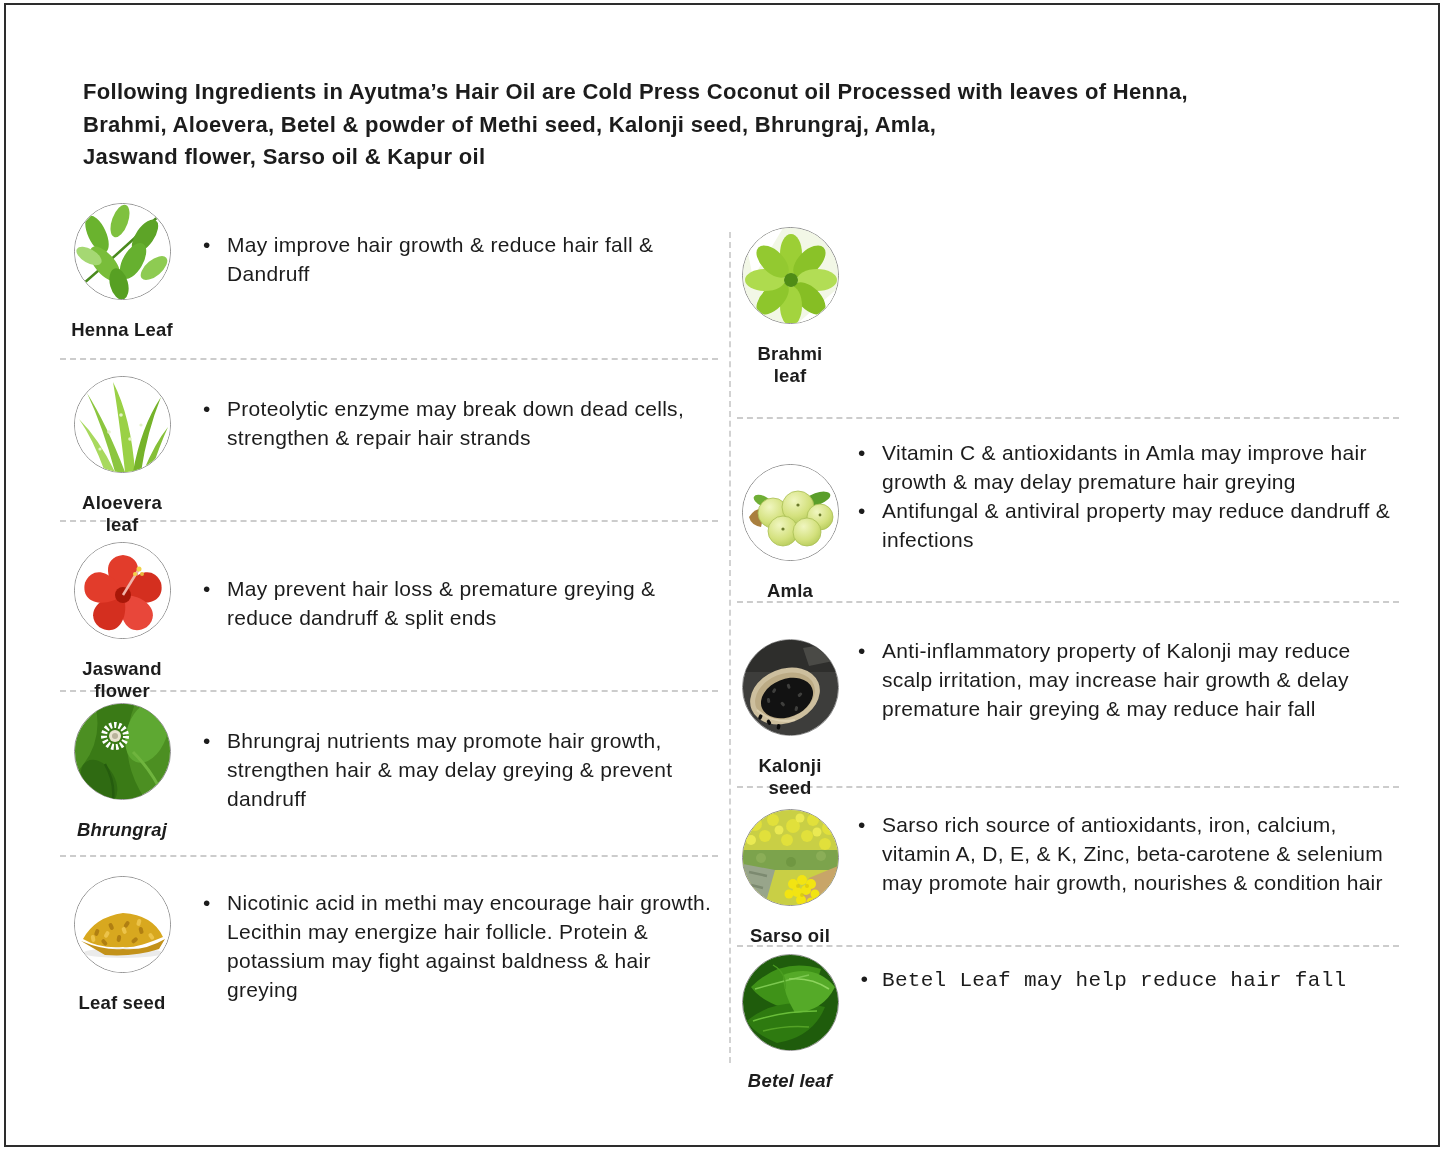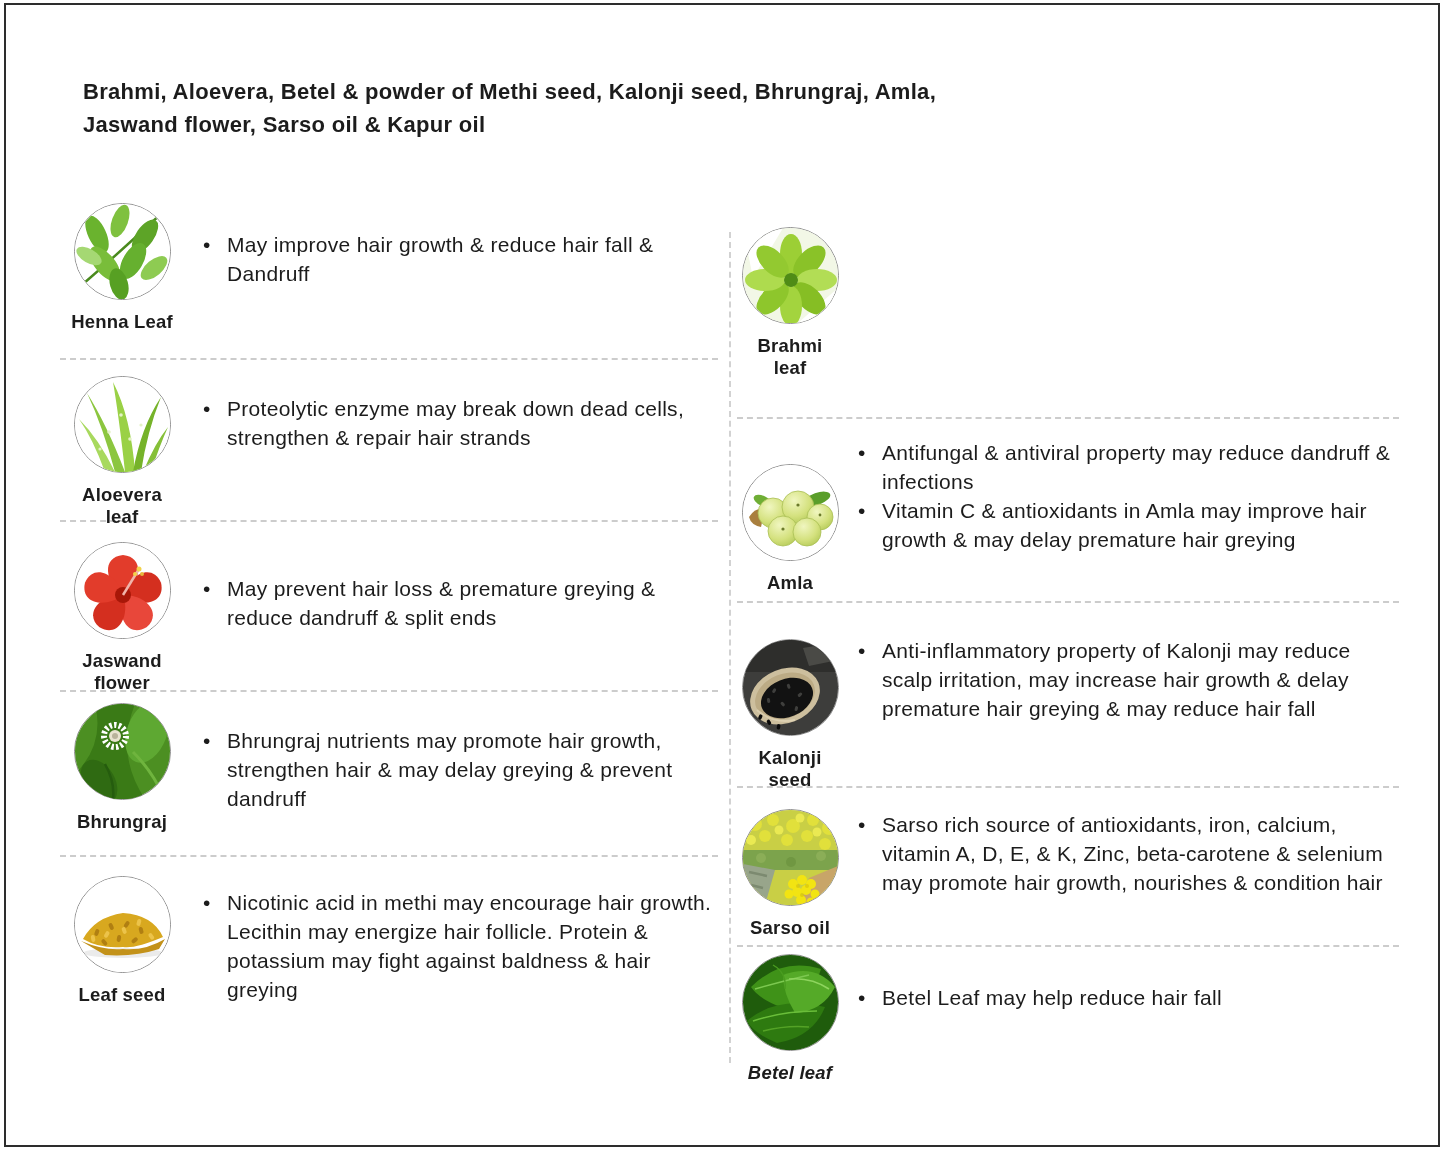--- a/index.html
+++ b/index.html
@@ -29,21 +29,21 @@
   .col-left .iconwrap{left:-3px;}
   .col-right .iconwrap{left:-12px;}
   .circle{
     width:95px;height:95px;margin:0 auto;
     border-radius:50%;overflow:hidden;
     border:1px solid #8f8f8f;
     background:#ffffff;
   }
   .circle svg{display:block;width:100%;height:100%;}
   .ing-label{
-    margin-top:11px;
+    margin-top:19px;
     font-weight:700;font-size:18.5px;line-height:22px;
     white-space:pre-line;letter-spacing:.2px;
   }
   .textwrap{position:absolute;}
   .col-left .textwrap{left:140px;width:512px;}
   .col-right .textwrap{left:118px;width:545px;}
   .bullet{
     position:relative;
     padding-left:27px;
     font-size:21px;line-height:29px;letter-spacing:.3px;
@@ -58,20 +58,21 @@
     border-left:2px dashed #d2d2d2;
   }
 </style>
 </head>
 <body>
 
 <div class="page">
   <div class="frame"></div>
 
   <div class="header">
+    <div>Following Ingredients in Ayutma’s Hair Oil are Cold Press Coconut oil Processed with leaves of Henna,</div>
     <div>Brahmi, Aloevera, Betel &amp; powder of Methi seed, Kalonji seed, Bhrungraj, Amla,</div>
     <div>Jaswand flower, Sarso oil &amp; Kapur oil</div>
   </div>
 
   <div class="vdivider"></div>
 
   <div class="col col-left">
 
     <div class="section sep" style="height:160px;">
       <div class="iconwrap" style="top:3px;">
@@ -142,21 +143,21 @@
         </div>
         <div class="ing-label">Jaswand
 flower</div>
       </div>
       <div class="textwrap" style="top:52px;">
         <div class="bullet">May prevent hair loss &amp; premature greying &amp; reduce dandruff &amp; split ends</div>
       </div>
     </div>
 
     <div class="section sep" style="height:165px;">
-      <div class="iconwrap" style="top:11px;">
+      <div class="iconwrap" style="top:11px;font-style:italic;">
         <div class="circle">
           <svg viewBox="0 0 95 95">
             <rect width="95" height="95" fill="#4c8f22"></rect>
             <path d="M0 70 Q30 40 20 0 L60 0 Q40 50 70 95 L0 95 Z" fill="#3a7a16"></path>
             <ellipse cx="72" cy="28" rx="20" ry="32" fill="#5ea832" transform="rotate(20 72 28)"></ellipse>
             <ellipse cx="24" cy="78" rx="16" ry="24" fill="#2f6a12" transform="rotate(-30 24 78)"></ellipse>
             <path d="M58 48 Q78 68 88 92" stroke="#6fb43e" stroke-width="3" fill="none"></path>
             <path d="M30 60 Q40 78 38 95" stroke="#255c0e" stroke-width="2.5" fill="none"></path>
             <circle cx="40" cy="32" r="11" fill="none" stroke="#ffffff" stroke-width="6" stroke-dasharray="2.4 2.2"></circle>
             <circle cx="40" cy="32" r="6" fill="#e8e3cf"></circle>
@@ -252,22 +253,22 @@
             <circle cx="40" cy="66" r="15" fill="url(#ga-amla)" stroke="#aabf54" stroke-width="0.8"></circle>
             <circle cx="64" cy="67" r="14" fill="url(#ga-amla)" stroke="#aabf54" stroke-width="0.8"></circle>
             <circle cx="55" cy="40" r="1.6" fill="#6b7a2a"></circle>
             <circle cx="40" cy="64" r="1.6" fill="#6b7a2a"></circle>
             <circle cx="77" cy="50" r="1.4" fill="#6b7a2a"></circle>
           </svg>
         </div>
         <div class="ing-label">Amla</div>
       </div>
       <div class="textwrap" style="top:19px;">
+        <div class="bullet">Vitamin C &amp; antioxidants in Amla may improve hair growth &amp; may delay premature hair greying</div>
         <div class="bullet">Antifungal &amp; antiviral property may reduce dandruff &amp; infections</div>
-        <div class="bullet">Vitamin C &amp; antioxidants in Amla may improve hair growth &amp; may delay premature hair greying</div>
       </div>
     </div>
 
     <div class="section sep" style="height:185px;">
       <div class="iconwrap" style="top:36px;">
         <div class="circle">
           <svg viewBox="0 0 95 95">
             <rect width="95" height="95" fill="#3d3d3b"></rect>
             <rect width="95" height="32" fill="#2e2e2c"></rect>
             <path d="M60 8 L95 2 L95 20 L66 26 Z" fill="#4a4a46"></path>
@@ -364,18 +365,18 @@
             <path d="M40 20 Q72 8 92 32 Q80 56 52 58 Q40 38 40 20 Z" fill="#55aa28"></path>
             <path d="M12 34 Q40 26 66 20" stroke="#7cc850" stroke-width="1.6" fill="none"></path>
             <path d="M10 66 Q40 56 74 56" stroke="#6abe3a" stroke-width="1.6" fill="none"></path>
             <path d="M46 24 Q68 22 86 34" stroke="#8ed45e" stroke-width="1.6" fill="none"></path>
             <path d="M20 76 Q44 70 66 72" stroke="#54a226" stroke-width="1.4" fill="none"></path>
             <path d="M30 10 Q44 18 42 34" stroke="#4a9c20" stroke-width="1.4" fill="none"></path>
           </svg>
         </div>
         <div class="ing-label">Betel leaf</div>
       </div>
-      <div class="textwrap" style="top:36px;">
+      <div class="textwrap" style="top:19px;font-family:Liberation Mono, monospace;">
         <div class="bullet">Betel Leaf may help reduce hair fall</div>
       </div>
     </div>
   </div>
 </div>
 
 </body></html>

